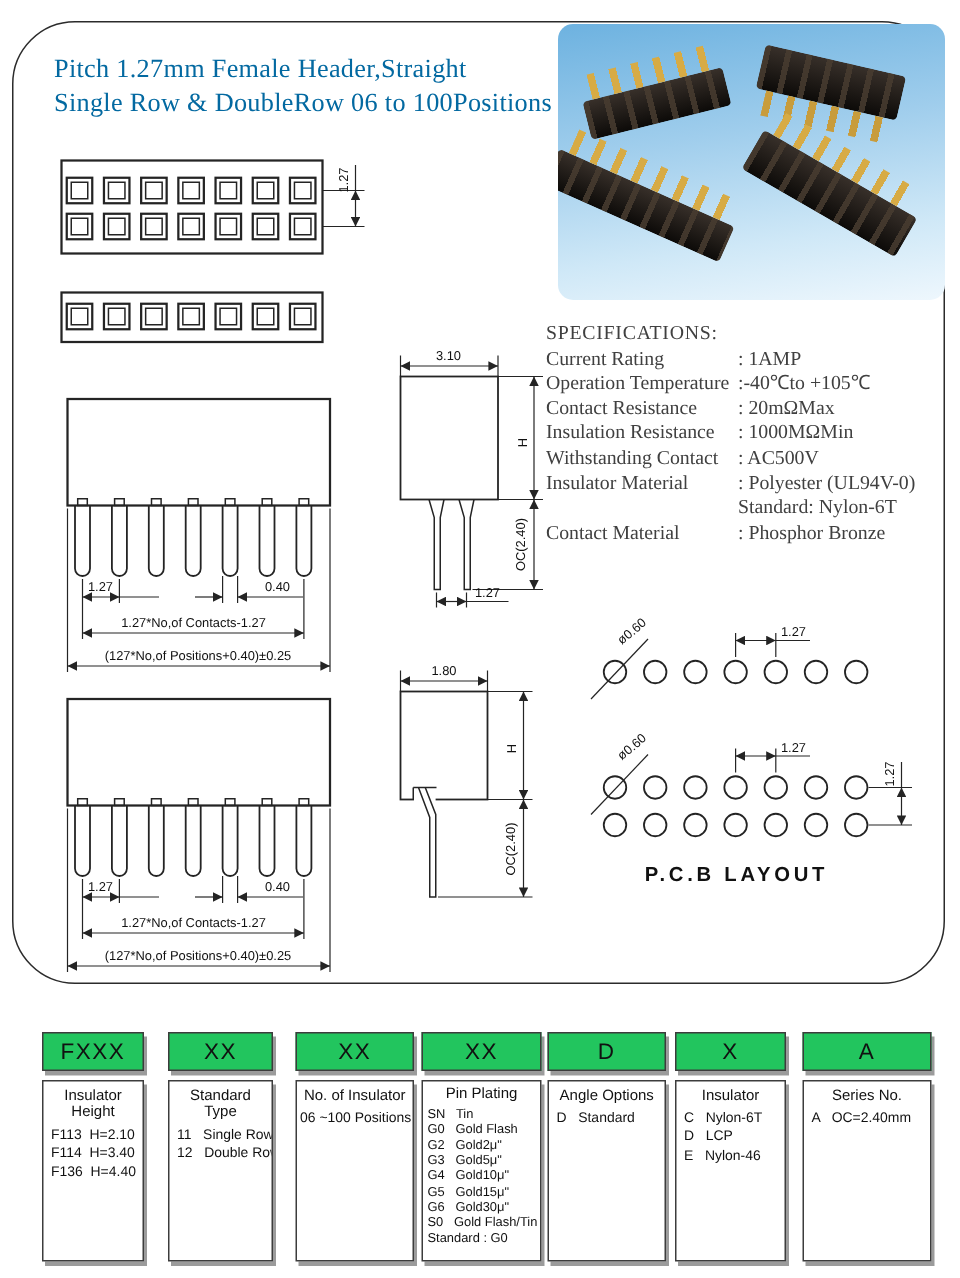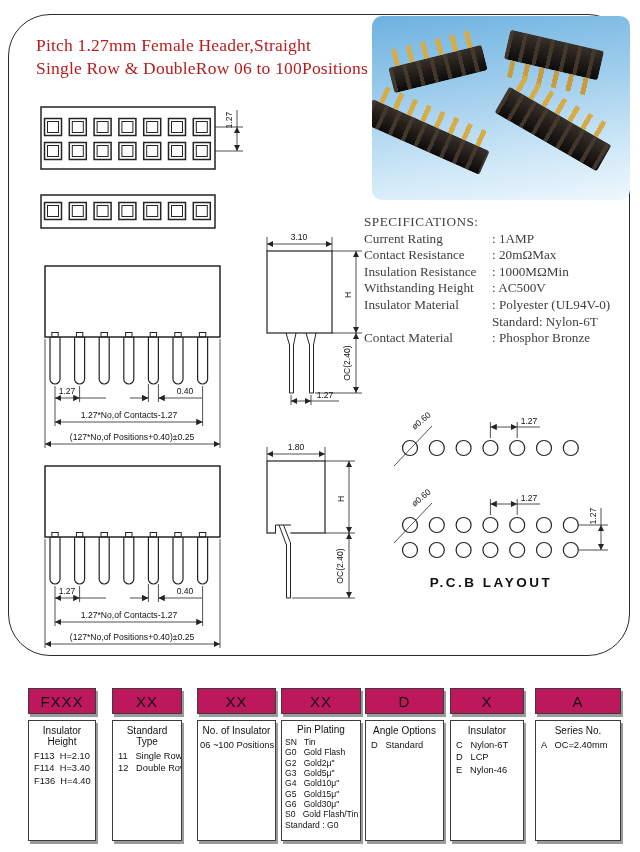--- a/index.html
+++ b/index.html
@@ -15,40 +15,40 @@
          background:linear-gradient(172deg,#6db2e0 0%,#9fcdec 40%,#cfe8f7 75%,#eef7fd 100%)}
   .conn{position:absolute;border-radius:3px;
         background:repeating-linear-gradient(90deg,rgba(72,60,48,.85) 0 4px,rgba(0,0,0,0) 4px 14px),
                    linear-gradient(#38302a,#0c0a08)}
   .conn.pt::before{content:"";position:absolute;left:7px;right:7px;top:-17px;height:17px;
         background:repeating-linear-gradient(90deg,#d7ab45 0 5px,rgba(0,0,0,0) 5px 15px)}
   .conn.pb::after{content:"";position:absolute;left:7px;right:7px;top:100%;height:17px;
         background:repeating-linear-gradient(90deg,#c89c3c 0 5px,rgba(0,0,0,0) 5px 15px)}
 
   
-  #title{left:36px;top:34px;font:17.5px/1.32 "Liberation Serif",serif;color:#b91c1c;letter-spacing:.2px}
+  #title{left:36px;top:34px;font:17.5px/1.32 "Liberation Serif",serif;color:#0369a1;letter-spacing:.2px}
 
   
   #specs{left:364px;top:214px;width:268px;font:13.2px/16.6px "Liberation Serif",serif;color:#404040}
   .spec-heading{letter-spacing:.5px}
   .spec-row{display:flex}
   .spec-label{width:128px;flex:none}
   .spec-value{white-space:nowrap}
 
   
   svg{overflow:visible}
   .ln{fill:none;stroke:#242424;stroke-width:1.5}
   .thin{stroke-width:1}
   .thin2{stroke-width:1.2}
   .dim{fill:none;stroke:#242424;stroke-width:.8}
   .dlbl{font-family:"Liberation Sans",sans-serif;font-size:8.6px;fill:#111}
   .dcap{font-family:"Liberation Sans",sans-serif;font-size:13.5px;font-weight:bold;letter-spacing:2.5px;fill:#111}
 
   
-  .hd-box{top:688px;height:24px;background:#be185d;border:1.6px solid #3c3c3c;box-shadow:2px 3px 0 #9b9b9b;
+  .hd-box{top:688px;height:24px;background:#22c55e;border:1.6px solid #3c3c3c;box-shadow:2px 3px 0 #9b9b9b;
           display:flex;align-items:center;justify-content:center;font-size:15px;letter-spacing:1px}
   .bd-box{top:720px;height:119px;background:#fff;border:1.6px solid #3c3c3c;box-shadow:2px 3px 0 #9b9b9b;
           font-size:9.3px;overflow:hidden}
   .bd-title{text-align:center;margin:4px 2px 3px;font-size:10px}
   .bd-line{white-space:pre;padding-left:5px;line-height:1.32}
   .dense .bd-title{margin:3px 2px 2px}
   .dense .bd-line{font-size:8.6px;line-height:1.2;padding-left:3px}
   .c1{left:28px;width:66px}.c2{left:112px;width:68px}.c3{left:197px;width:77px}
   .c4{left:281px;width:78px}.c5{left:365px;width:77px}.c6{left:450px;width:72px}.c7{left:535px;width:84px}
 </style>
@@ -268,29 +268,33 @@
   <text class="dlbl" x="90" y="133" text-anchor="middle" transform="rotate(-90 90 133)">OC(2.40)</text>
 </svg>
 
 <div class="abs" id="specs">
   <div class="spec-heading">SPECIFICATIONS:</div>
   <div class="spec-row">
       <span class="spec-label">Current Rating</span>
       <span class="spec-value">: 1AMP</span>
     </div>
   <div class="spec-row">
+      <span class="spec-label">Operation  Temperature</span>
+      <span class="spec-value">:-40℃to +105℃</span>
+    </div>
+  <div class="spec-row">
       <span class="spec-label">Contact Resistance</span>
       <span class="spec-value">: 20mΩMax</span>
     </div>
   <div class="spec-row">
       <span class="spec-label">Insulation Resistance</span>
       <span class="spec-value">: 1000MΩMin</span>
     </div>
   <div class="spec-row">
-      <span class="spec-label">Withstanding Height</span>
+      <span class="spec-label">Withstanding Contact</span>
       <span class="spec-value">: AC500V</span>
     </div>
   <div class="spec-row">
       <span class="spec-label">Insulator Material</span>
       <span class="spec-value">: Polyester (UL94V-0)</span>
     </div>
   <div class="spec-row">
       <span class="spec-label"></span>
       <span class="spec-value">Standard: Nylon-6T</span>
     </div>

